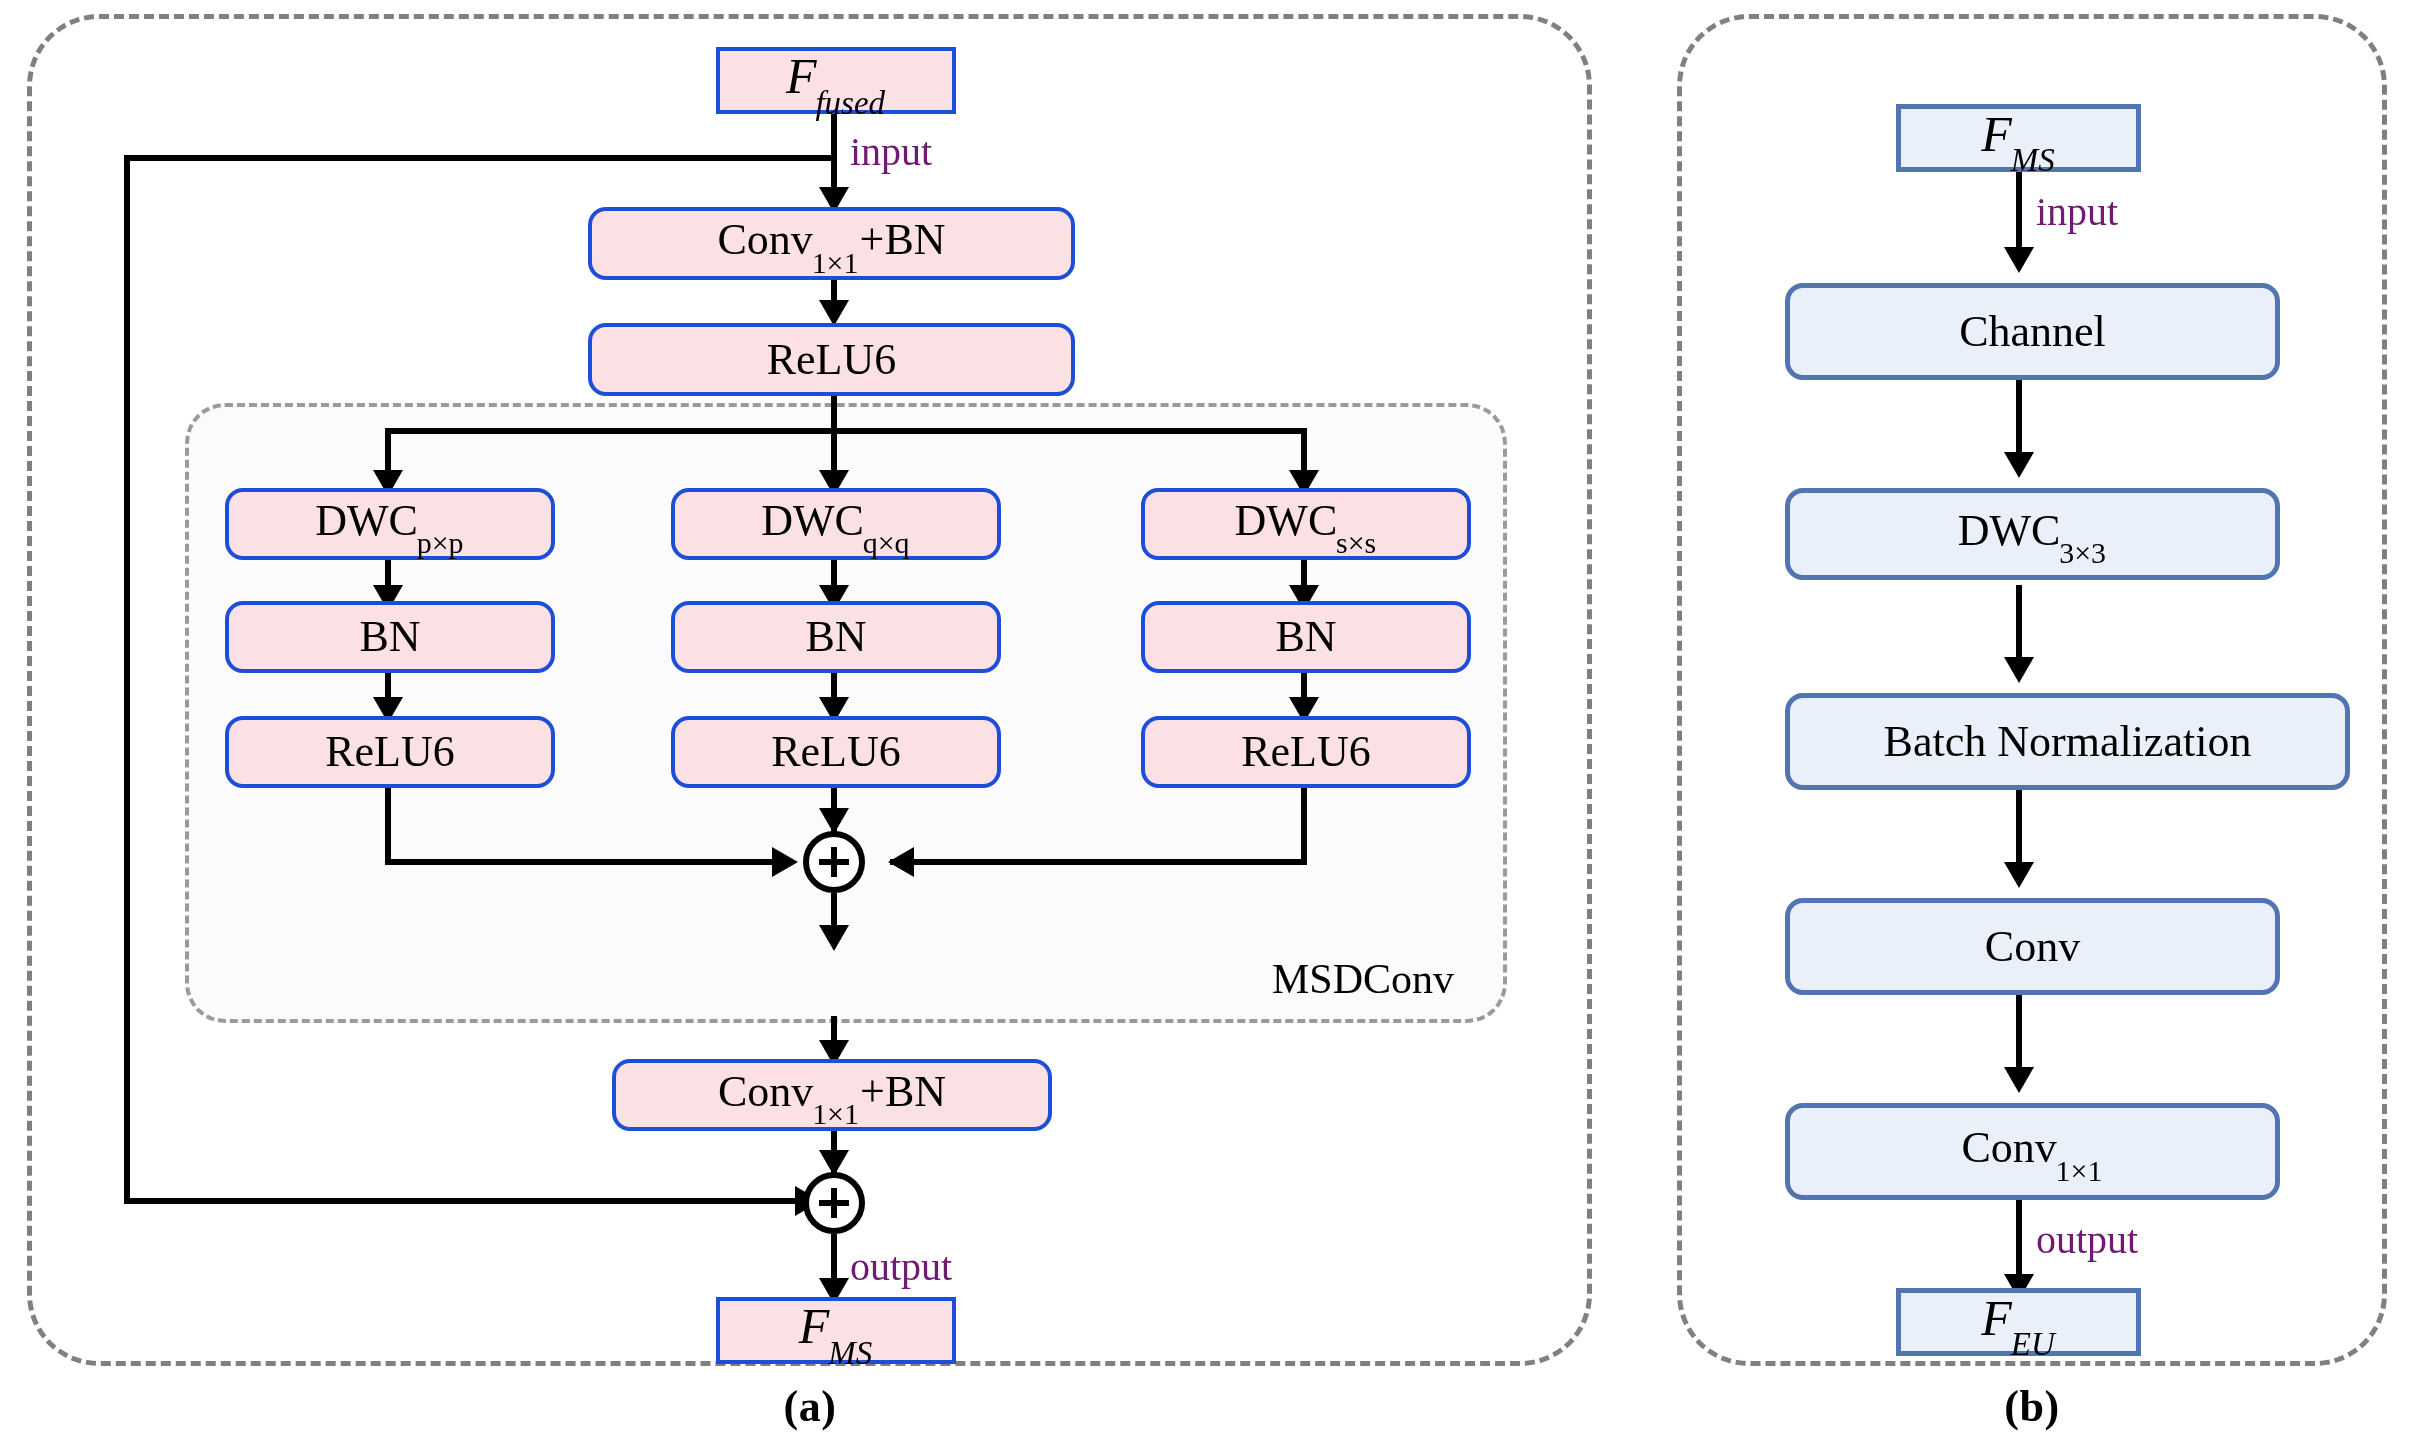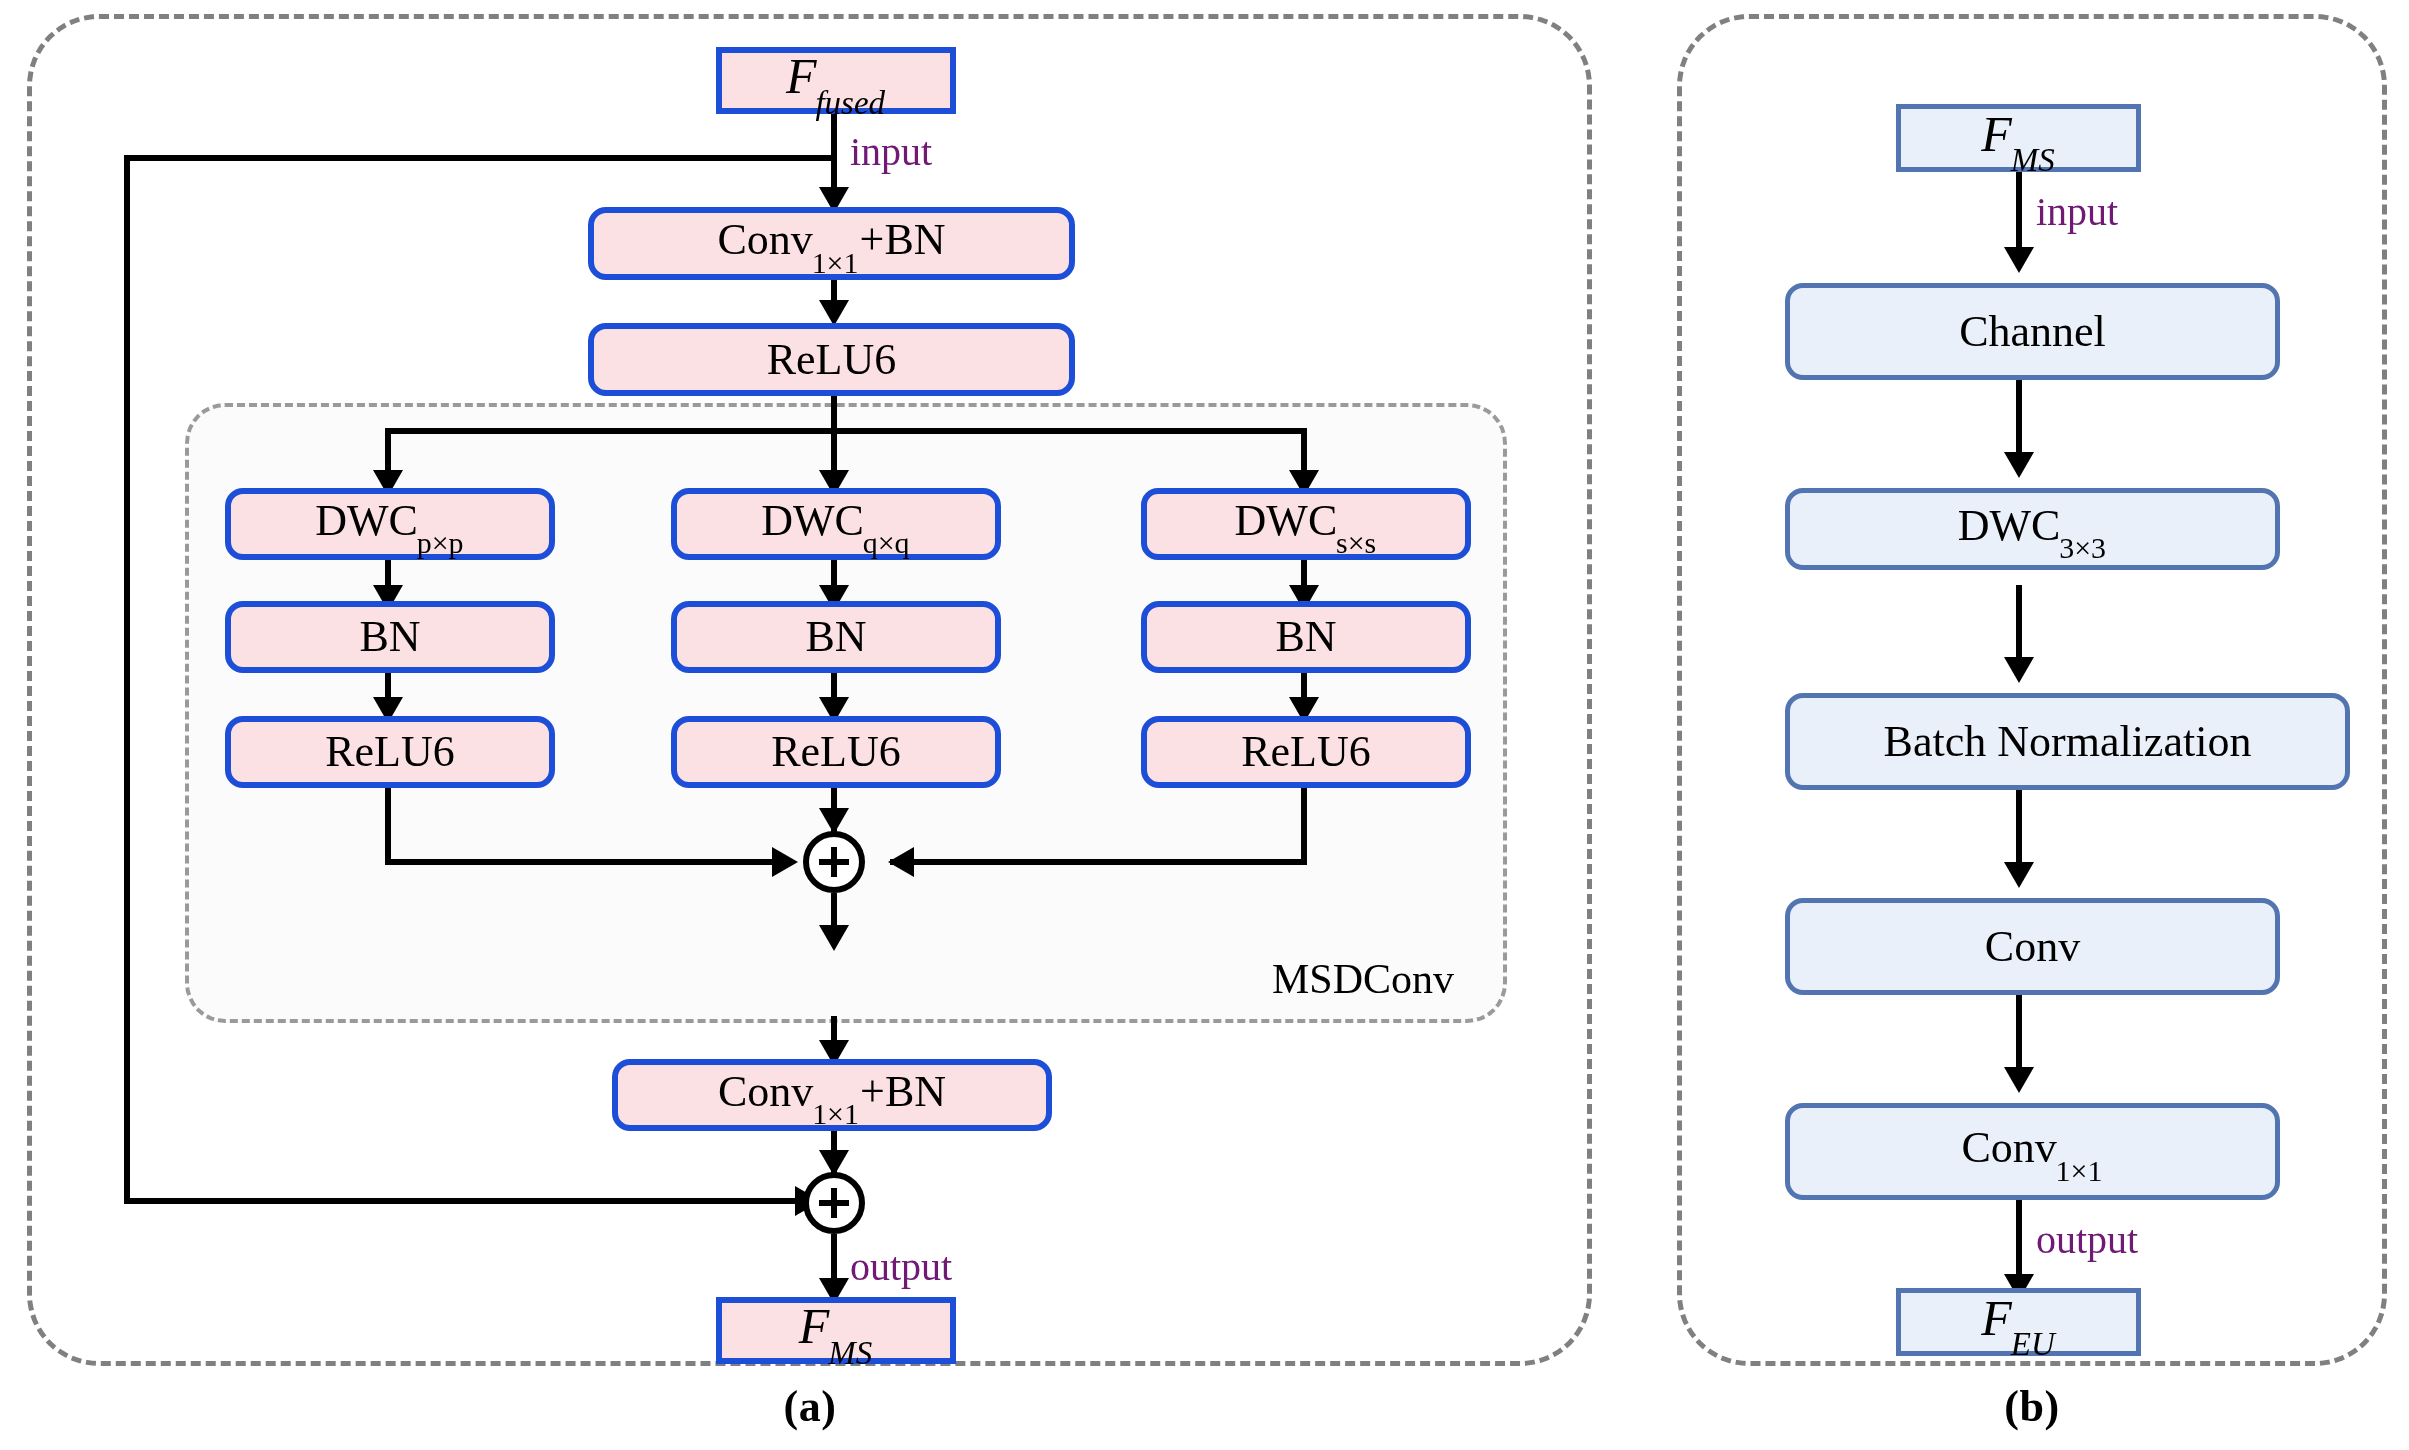--- a/index.html
+++ b/index.html
@@ -67,21 +67,21 @@
     display: flex;
     align-items: center;
     justify-content: center;
     font-size: 44px;
     line-height: 1;
     color: #000;
     white-space: nowrap;
   }
   .pink {
     background: #fbe0e4;
-    border: 6px solid #1d4ed8;
+    border: 4px solid #1d4ed8;
   }
   .blue {
     background: #eaf0f9;
     border: 5px solid #5274b0;
   }
   .rounded { border-radius: 18px; }
   .sharp   { border-radius: 0; }
 
   .node .sub {
     font-size: 0.68em;
@@ -299,21 +299,21 @@
 
   <div class="vline" style="left:2016px; top:172px; height:92px;"></div>
   <div class="arrowhead" style="left:2004px; top:247px;"></div>
   <div class="edge-label" style="left:2036px; top:188px;">input</div>
 
   <div class="node blue rounded" style="left:1785px; top:283px; width:495px; height:97px;">Channel</div>
 
   <div class="vline" style="left:2016px; top:380px; height:90px;"></div>
   <div class="arrowhead" style="left:2004px; top:452px;"></div>
 
-  <div class="node blue rounded" style="left:1785px; top:488px; width:495px; height:82px;text-align:right;">
+  <div class="node blue rounded" style="left:1785px; top:488px; width:495px; height:92px;text-align:right;">
     <span>
       <span>DWC</span><span class="sub">3×3</span>
     </span>
   </div>
 
   <div class="vline" style="left:2016px; top:585px; height:90px;"></div>
   <div class="arrowhead" style="left:2004px; top:657px;"></div>
 
   <div class="node blue rounded" style="left:1785px; top:693px; width:565px; height:97px;">Batch Normalization</div>
 

